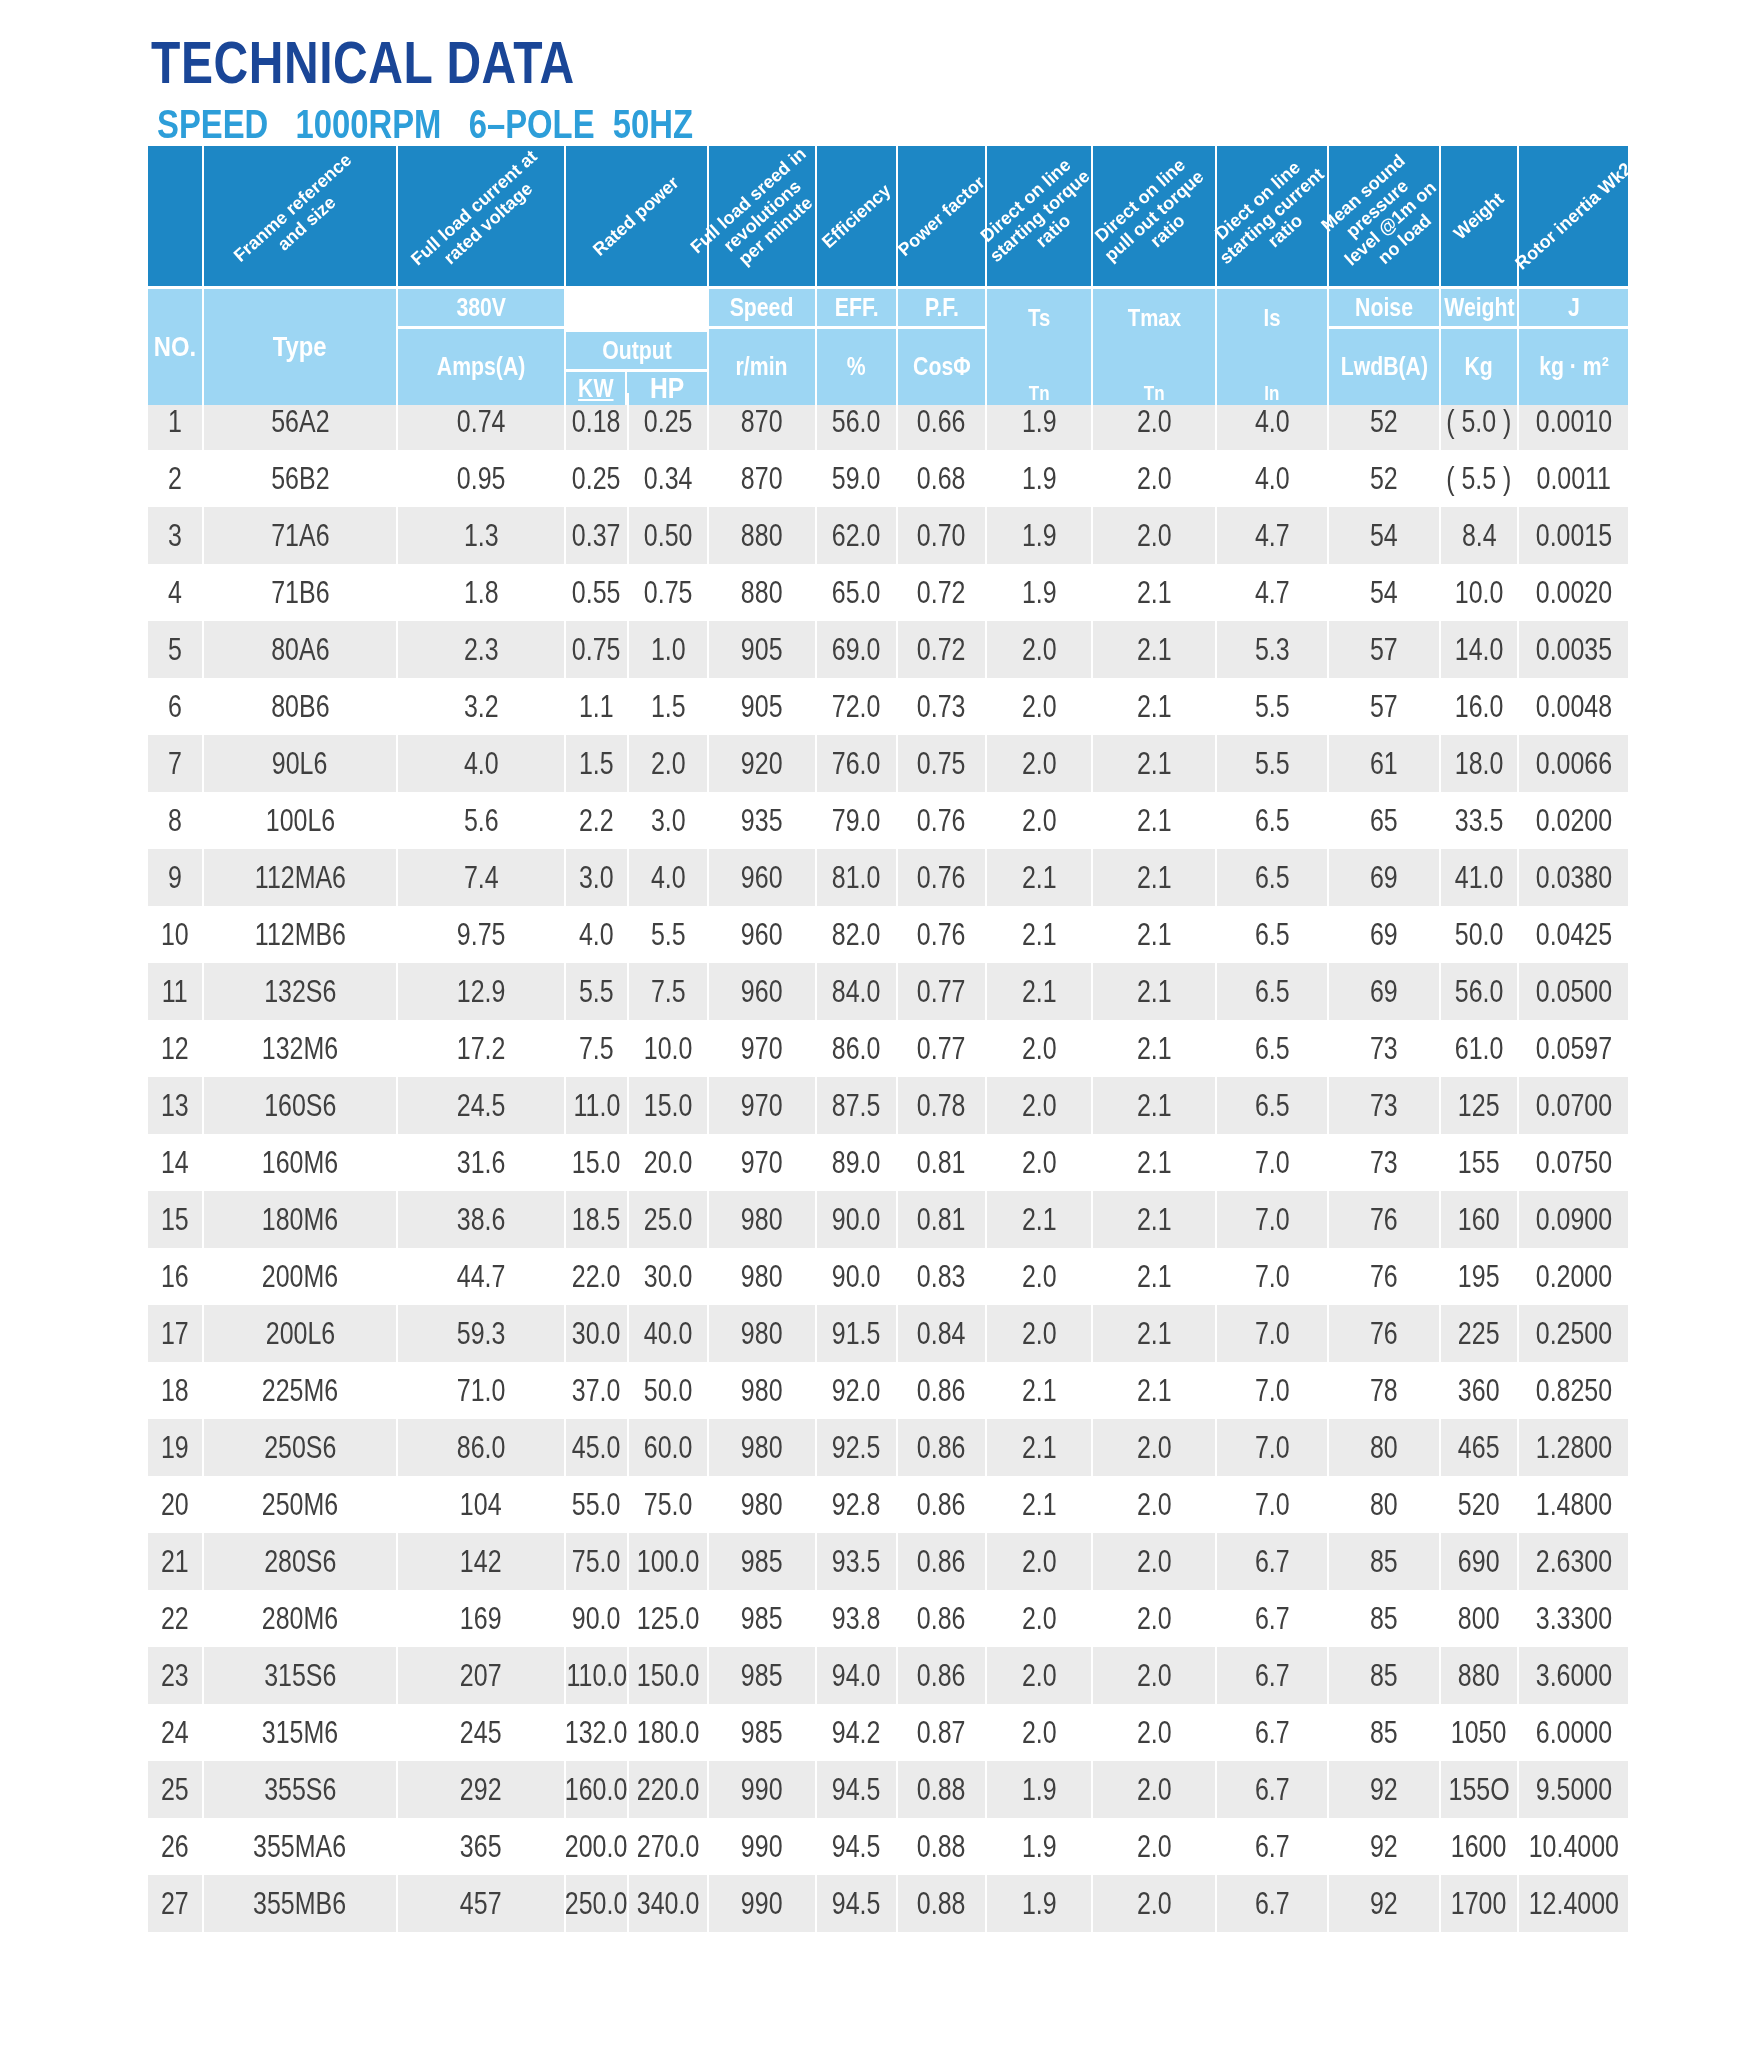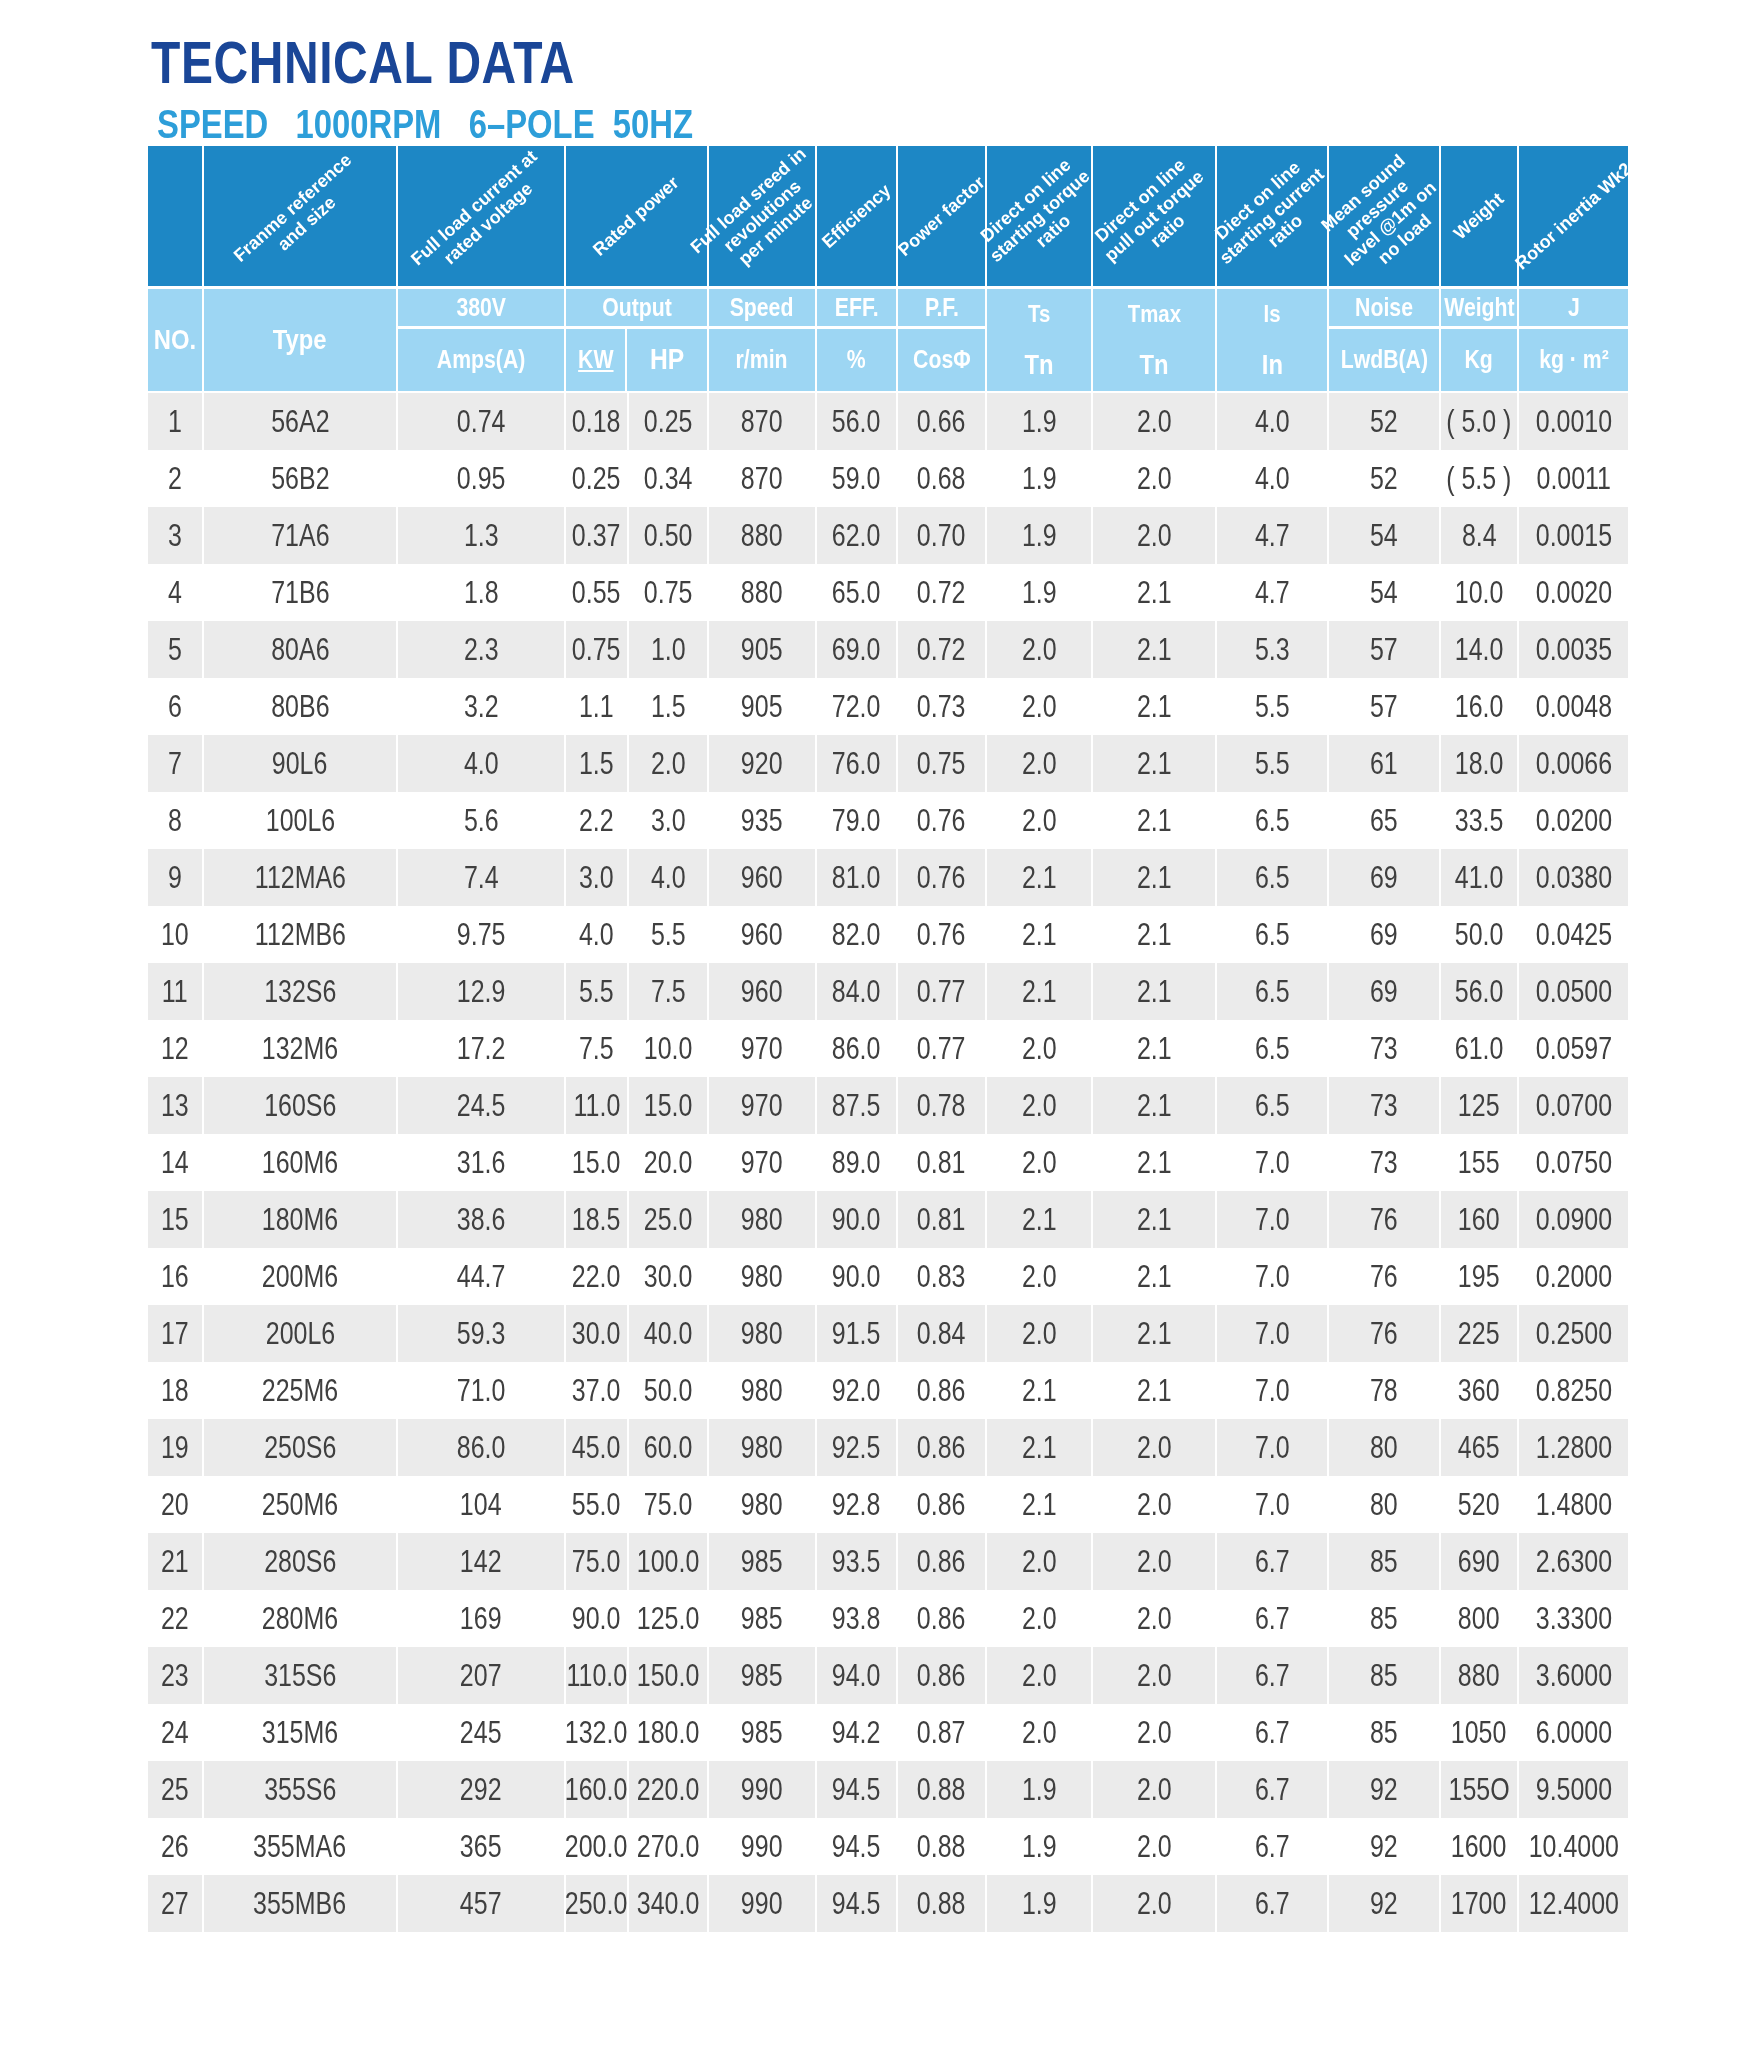--- a/index.html
+++ b/index.html
@@ -34,21 +34,21 @@
   
   .sub { height:102px; margin-bottom:2.1px; }
   .sub-cell { background:#9dd6f3; border-right:2.8px solid #fff; display:flex; flex-direction:column;
     color:#fff; font-weight:bold; }
   .sub-cell:last-child { border-right:none; }
   .sub-cell span { display:inline-block; transform:scaleX(0.85); white-space:nowrap; }
   .merged { justify-content:center; align-items:center; font-size:28px; }
   .half-top { height:40px; border-bottom:3.5px solid #fff; display:flex; align-items:center; justify-content:center; font-size:25px; }
   .half-bot { flex:1; display:flex; align-items:center; justify-content:center; font-size:25px; }
   .stack-top { flex:1; display:flex; align-items:center; justify-content:center; font-size:24px; }
-  .stack-bot { flex:1; display:flex; align-items:center; justify-content:center; font-size:28px; }
+  .stack-bot { flex:1; display:flex; align-items:flex-end; justify-content:center; font-size:20px; }
   .out-bot { flex:1; display:flex; }
   .out-kw { width:61px; border-right:2.1px solid #fff; display:flex; align-items:center; justify-content:center; font-size:25px;text-decoration:underline; }
   .out-hp { flex:1; display:flex; align-items:center; justify-content:center; font-size:29px; }
 
   
   .row { height:57px; }
   .row.stripe { background:#ebebeb; }
   .row.plain { background:#ffffff; }
   .cell { display:flex; align-items:center; justify-content:center; border-right:2.1px solid #fff; }
   .cell:last-child { border-right:none; }
@@ -169,21 +169,21 @@
           <span>Type</span>
         </div>
         <div class="sub-cell " style="grid-column: 3 / 4;">
           <div class="half-top">
             <span>380V</span>
           </div>
           <div class="half-bot">
             <span>Amps(A)</span>
           </div>
         </div>
-        <div class="sub-cell " style="grid-column: 4 / 6;">
+        <div class="sub-cell " style="grid-column: 4 / 6; margin-top: 43px;">
           <div class="half-top">
             <span>Output</span>
           </div>
           <div class="out-bot">
             <div class="out-kw">
               <span>KW</span>
             </div>
             <div class="out-hp">
               <span>HP</span>
             </div>

